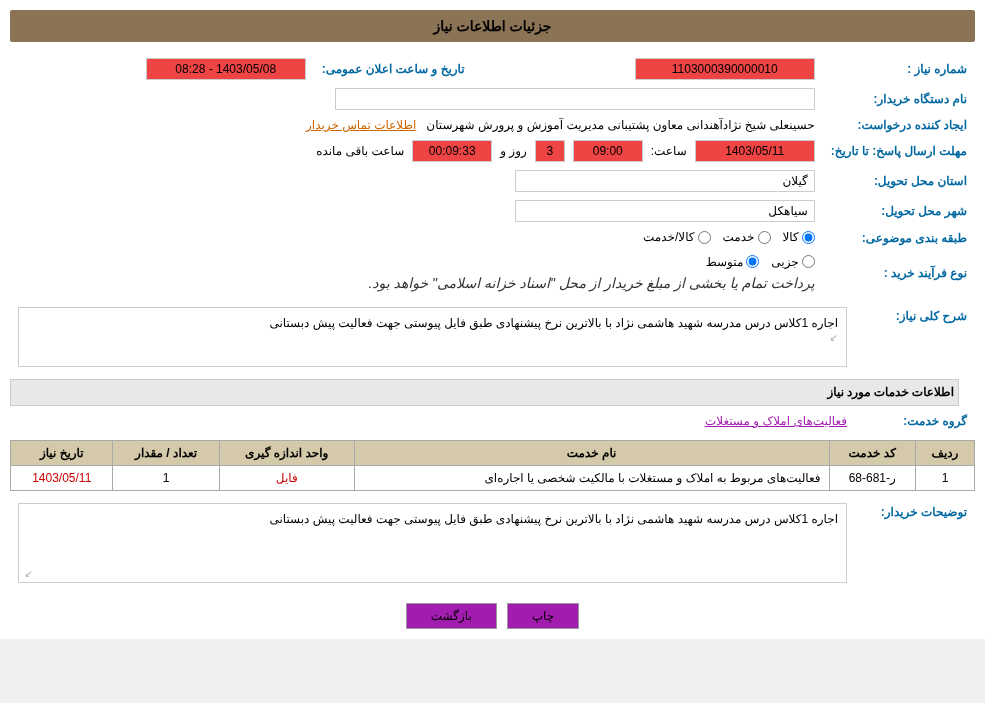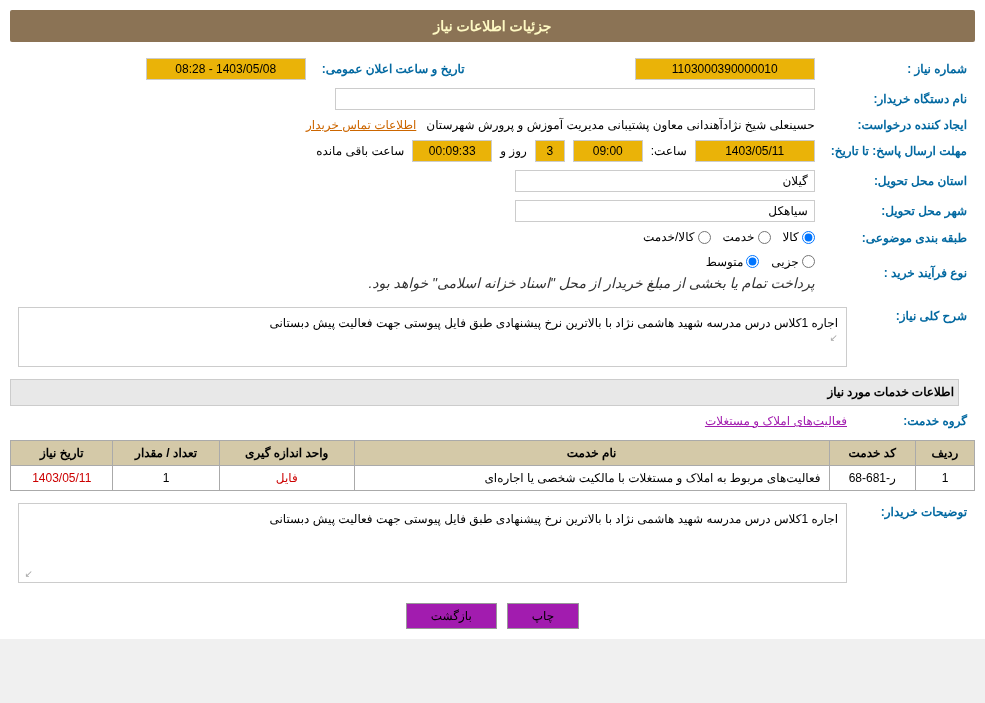--- a/index.html
+++ b/index.html
@@ -10,21 +10,21 @@
       direction: rtl;
     }
     .page-wrapper {
       max-width: 985px;
       margin: 0 auto;
       background: #fff;
       padding: 10px;
     }
     .header-bar {
       background: #8B7355;
-      color: #fef9c3;
+      color: #000000;
       text-align: center;
       padding: 8px 16px;
       font-size: 14px;
       font-weight: bold;
       margin-bottom: 12px;
       border-radius: 2px;
     }
     .info-table {
       width: 100%;
       border-collapse: collapse;
@@ -53,21 +53,21 @@
       background: #fff;
     }
     .link-orange {
       color: #cc6600;
       text-decoration: underline;
       cursor: pointer;
     }
     .shomara-box {
       border: 1px solid #ccc;
       padding: 3px 8px;
-      background: #eab308;
+      background: #ef4444;
       text-align: center;
       min-width: 180px;
       display: inline-block;
     }
     .section-title {
       background: #e8e8e8;
       border: 1px solid #ccc;
       padding: 5px 4px;
       font-weight: bold;
       margin: 8px 16px 4px 0;

